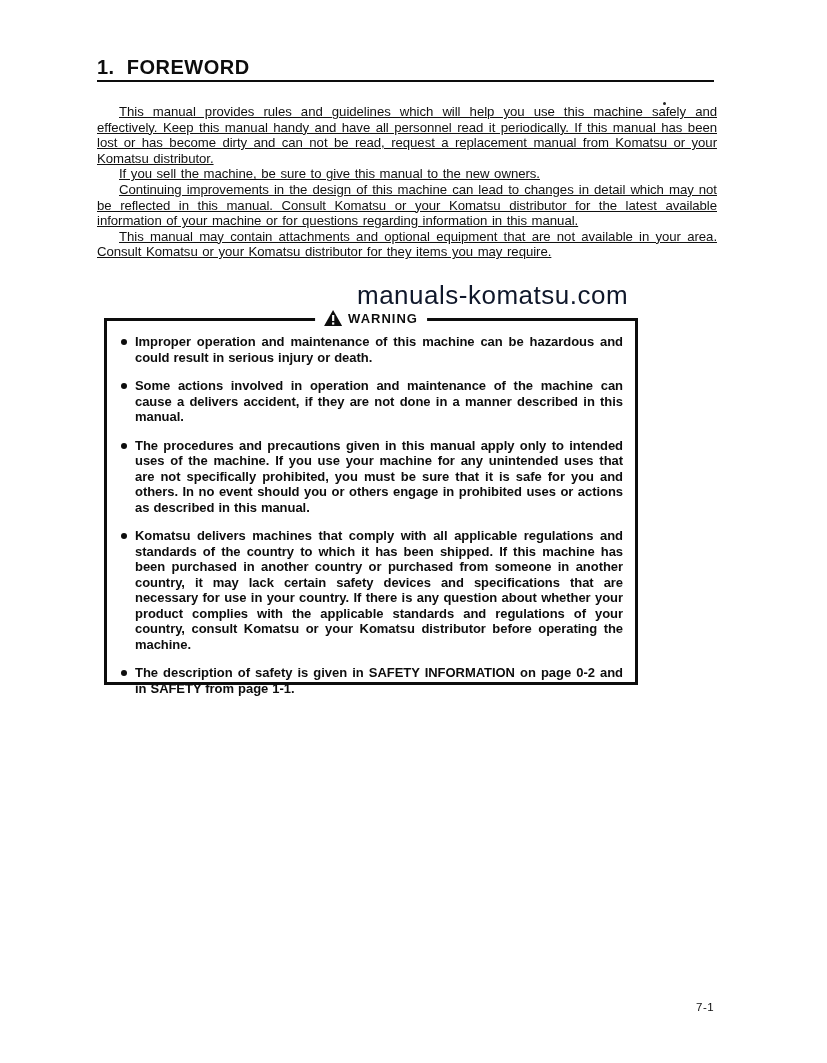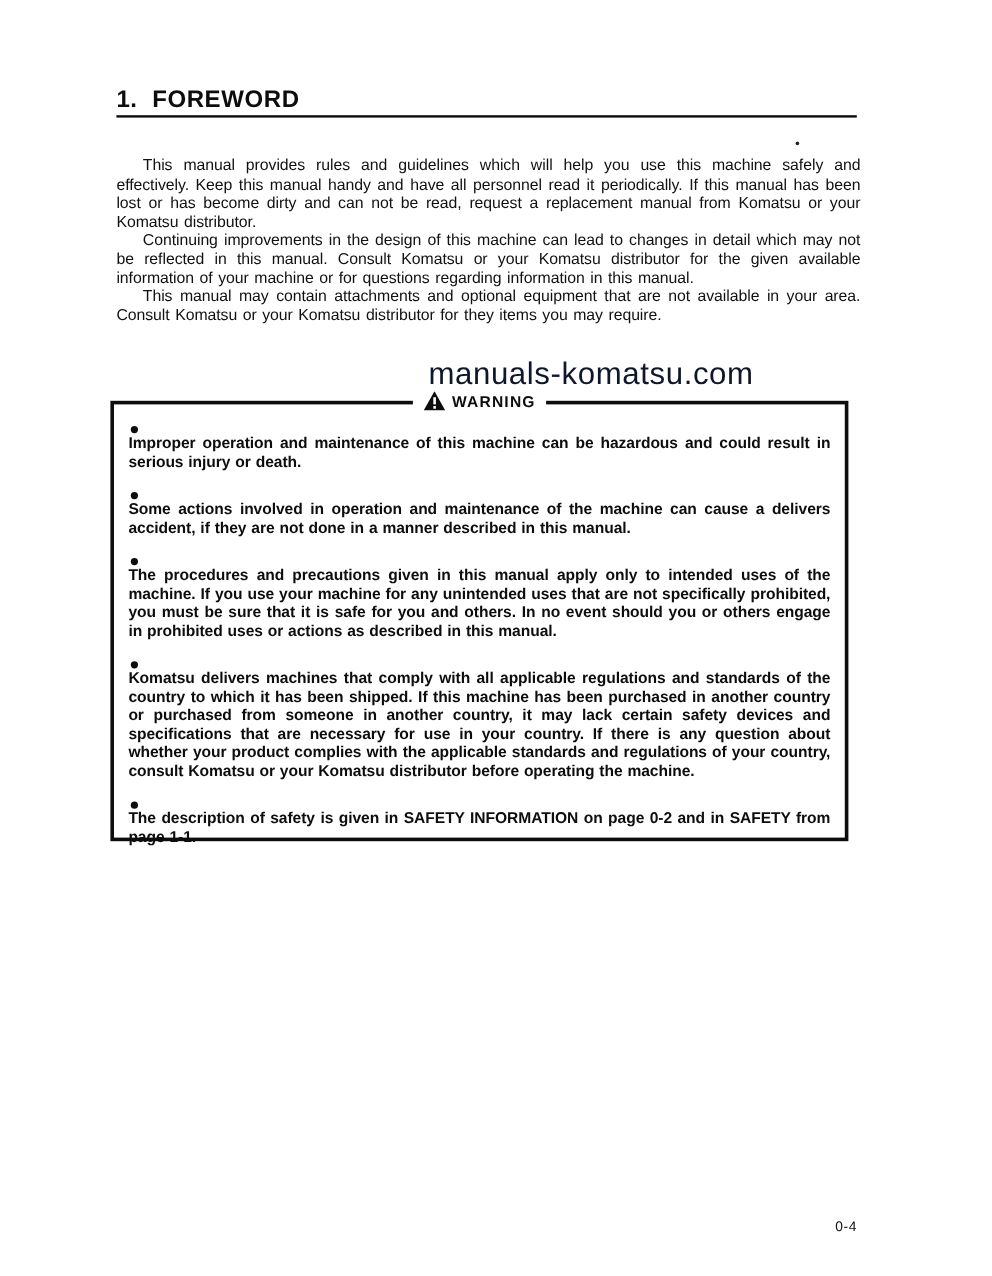--- a/index.html
+++ b/index.html
@@ -8,21 +8,21 @@
     background: #ffffff;
     font-family: "Liberation Sans", sans-serif;
     color: #111111;
     position: relative;
     overflow: hidden;
   }
   .page { position: relative; width: 827px; height: 1063px; }
 
   
   .title-block {
-    margin: 16px 0 0 97px;
+    margin: 0 0 0 97px;
     padding-top: 56px;
     width: 617px;
   }
   h1.page-title {
     margin: 0;
     font-size: 20px;
     font-weight: bold;
     letter-spacing: 0.5px;
     line-height: 22px;
     white-space: pre;
@@ -39,49 +39,50 @@
   .speck {
     position: absolute;
     left: 663px; top: 102px;
     width: 3px; height: 3px;
     background: #222;
     border-radius: 50%;
   }
 
   
   .foreword {
-    margin: 32px 0 0 97px;
+    margin: 22px 0 0 97px;
     width: 620px;
     font-size: 13.2px;
     line-height: 15.6px;
     text-align: justify;
     letter-spacing: -0.05px;
     word-spacing: 1px;
+    text-decoration: underline;
   }
   .foreword p {
     margin: 0;
     text-indent: 22px;
   }
 
   
   .watermark {
     position: absolute;
     left: 357px; top: 281px;
     font-size: 26px;
     line-height: 28px;
     letter-spacing: 0.5px;
     font-weight: 400;
   }
 
   
   .warning-box {
     position: absolute;
-    left: 92px; top: 318px;
+    left: 104px; top: 318px;
     box-sizing: border-box;
-    width: 615px;
+    width: 534px;
     height: 367px;
     border: 3px solid #0d0d0d;
     padding: 13px 12px 10px 12px;
   }
   .warning-header {
     position: absolute;
     top: -11px;
     left: 50%;
     transform: translateX(-50%);
     background: #ffffff;
@@ -102,21 +103,20 @@
   .warning-items {
     list-style: none;
     margin: 0; padding: 0;
     display: flex;
     flex-direction: column;
     gap: 13px;
   }
   .warning-item {
     display: flex;
     align-items: flex-start;
-    flex-direction: column;
   }
   .bullet-dot {
     flex: 0 0 auto;
     width: 6px; height: 6px;
     border-radius: 50%;
     background: #0d0d0d;
     margin: 5px 8px 0 2px;
   }
   .warning-item-text {
     flex: 1 1 auto;
@@ -145,21 +145,22 @@
 
   <div class="title-block">
     <h1 class="page-title">1.  FOREWORD</h1>
     <div class="title-rule"></div>
   </div>
 
   <div class="speck"></div>
 
   <section class="foreword">
     <p>This manual provides rules and guidelines which will help you use this machine safely and effectively. Keep this manual handy and have all personnel read it periodically. If this manual has been lost or has become dirty and can not be read, request a replacement manual from Komatsu or your Komatsu distributor.</p>
-    <p>Continuing improvements in the design of this machine can lead to changes in detail which may not be reflected in this manual. Consult Komatsu or your Komatsu distributor for the given available information of your machine or for questions regarding information in this manual.</p>
+    <p>If you sell the machine, be sure to give this manual to the new owners.</p>
+    <p>Continuing improvements in the design of this machine can lead to changes in detail which may not be reflected in this manual. Consult Komatsu or your Komatsu distributor for the latest available information of your machine or for questions regarding information in this manual.</p>
     <p>This manual may contain attachments and optional equipment that are not available in your area. Consult Komatsu or your Komatsu distributor for they items you may require.</p>
   </section>
 
   <div class="watermark" style="color: #0f172a;">manuals-komatsu.com</div>
 
   <section class="warning-box">
     <div class="warning-header">
       <span class="tri-icon">
         <svg width="18" height="16" viewBox="0 0 18 16">
           <path d="M9 0 L18 16 L0 16 Z" fill="#0d0d0d"></path>
@@ -186,15 +187,15 @@
         <span class="bullet-dot"></span>
         <span class="warning-item-text">Komatsu delivers machines that comply with all applicable regulations and standards of the country to which it has been shipped. If this machine has been purchased in another country or purchased from someone in another country, it may lack certain safety devices and specifications that are necessary for use in your country. If there is any question about whether your product complies with the applicable standards and regulations of your country, consult Komatsu or your Komatsu distributor before operating the machine.</span>
       </li>
       <li class="warning-item">
         <span class="bullet-dot"></span>
         <span class="warning-item-text">The description of safety is given in SAFETY INFORMATION on page 0-2 and in SAFETY from page 1-1.</span>
       </li>
     </ul>
   </section>
 
-  <span class="page-number">0-4</span>
+  <span class="page-number">7-1</span>
 
 </div>
 
 </body></html>

